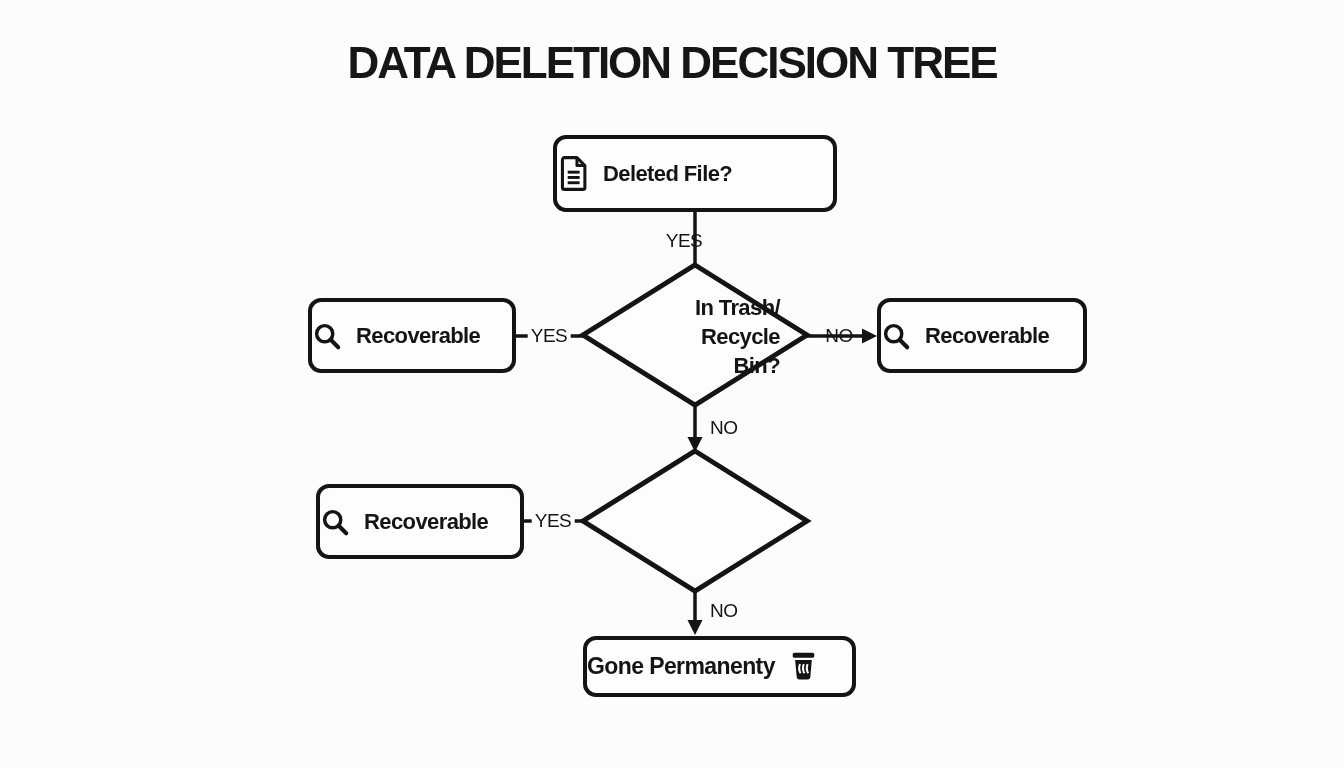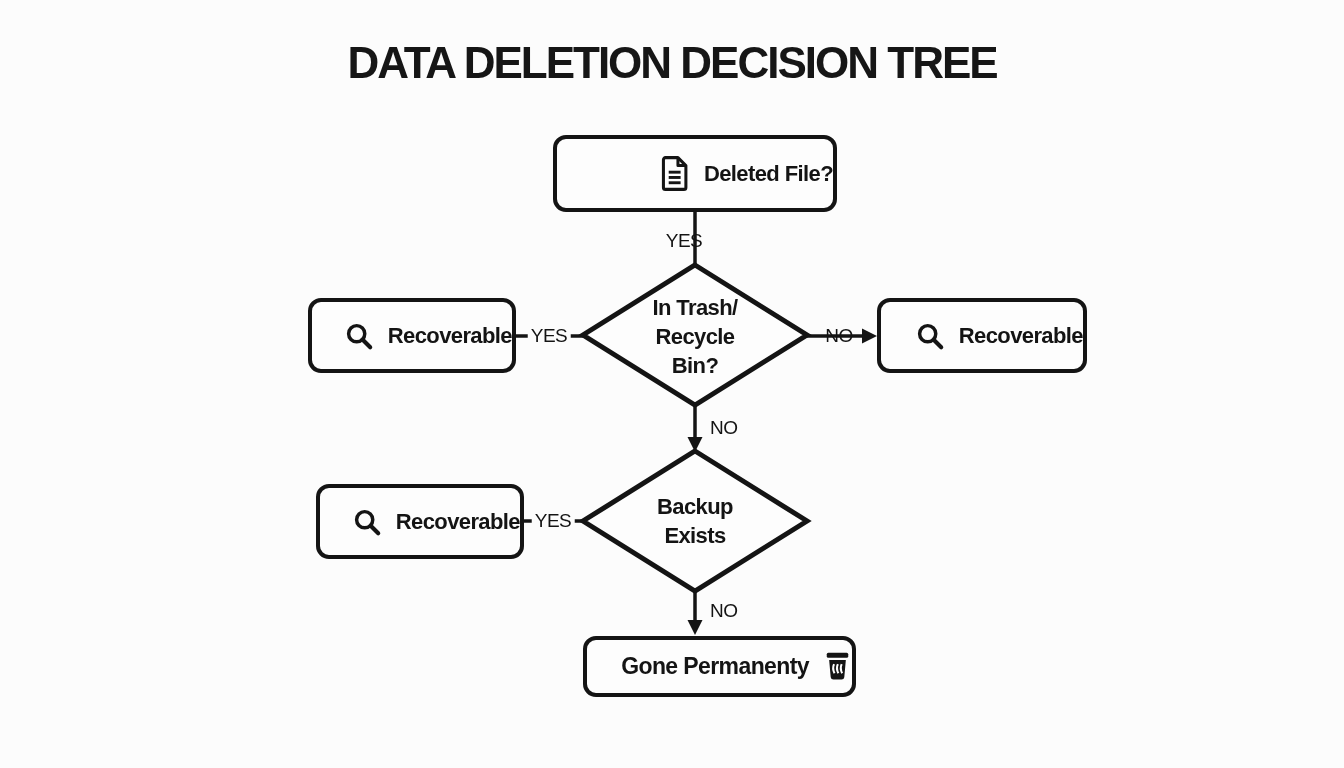--- a/index.html
+++ b/index.html
@@ -9,32 +9,32 @@
     font-family:"Liberation Sans", sans-serif;color:#141414;
   }
   .title{
     position:absolute;top:38px;left:0;width:100%;text-align:center;
     font-size:44px;font-weight:700;letter-spacing:-2px;color:#161616;
   }
   svg.connectors{position:absolute;left:0;top:0;}
   .node{
     position:absolute;box-sizing:border-box;
     border:4px solid #141414;border-radius:13px;background:#fdfdfd;
-    display:flex;align-items:center;justify-content:flex-end;gap:14px;
+    display:flex;align-items:center;justify-content:flex-start;gap:14px;
   }
   .node-label{
     font-size:22px;font-weight:700;letter-spacing:-0.6px;color:#141414;white-space:nowrap;
   }
   .box-deleted{left:553px;top:135px;width:284px;height:77px;}
   .box-recoverable-1{left:308px;top:298px;width:208px;height:75px;}
   .box-recoverable-2{left:877px;top:298px;width:210px;height:75px;}
   .box-recoverable-3{left:316px;top:484px;width:208px;height:75px;}
   .box-gone{left:583px;top:636px;width:273px;height:61px;}
   .diamond-label{
-    position:absolute;width:170px;text-align:center;
+    position:absolute;width:170px;text-align:right;
     font-size:22px;font-weight:700;line-height:29px;letter-spacing:-0.6px;
     white-space:pre-line;color:#141414;
   }
   .diamond-label-1{left:610px;top:293px;}
   .diamond-label-2{left:610px;top:492px;}
   .edge-label{
     position:absolute;font-size:19px;font-weight:400;letter-spacing:-0.5px;
     color:#141414;transform:translate(-50%,-50%);white-space:nowrap;
   }
   .edge-label.on-line{background:#fcfcfc;padding:0 3px;}
@@ -113,22 +113,20 @@
       <path d="M5 7.6 h14 l-1.3 14.4 a2.3 2.3 0 0 1 -2.3 2 h-6.8 a2.3 2.3 0 0 1 -2.3 -2 Z" fill="#141414"></path>
       <path d="M9.1 11 q-1.7 3.6 0.4 7.6" fill="none" stroke="#fdfdfd" stroke-width="1.7"></path>
       <path d="M12.3 11 q-1.7 3.6 0.4 7.6" fill="none" stroke="#fdfdfd" stroke-width="1.7"></path>
       <path d="M15.5 11 q-1.7 3.6 0.4 7.6" fill="none" stroke="#fdfdfd" stroke-width="1.7"></path>
     </svg>
   </div>
 
   <div class="diamond-label diamond-label-1">In Trash/
 Recycle
 Bin?</div>
-  <div class="diamond-label diamond-label-2">Backup
-Exists</div>
 
   <span class="edge-label el-yes-top">YES</span>
   <span class="edge-label on-line el-yes-left-1">YES</span>
   <span class="edge-label el-no-right">NO</span>
   <span class="edge-label side el-no-down-1">NO</span>
   <span class="edge-label on-line el-yes-left-2">YES</span>
   <span class="edge-label side el-no-down-2">NO</span>
 
 </div>
 

